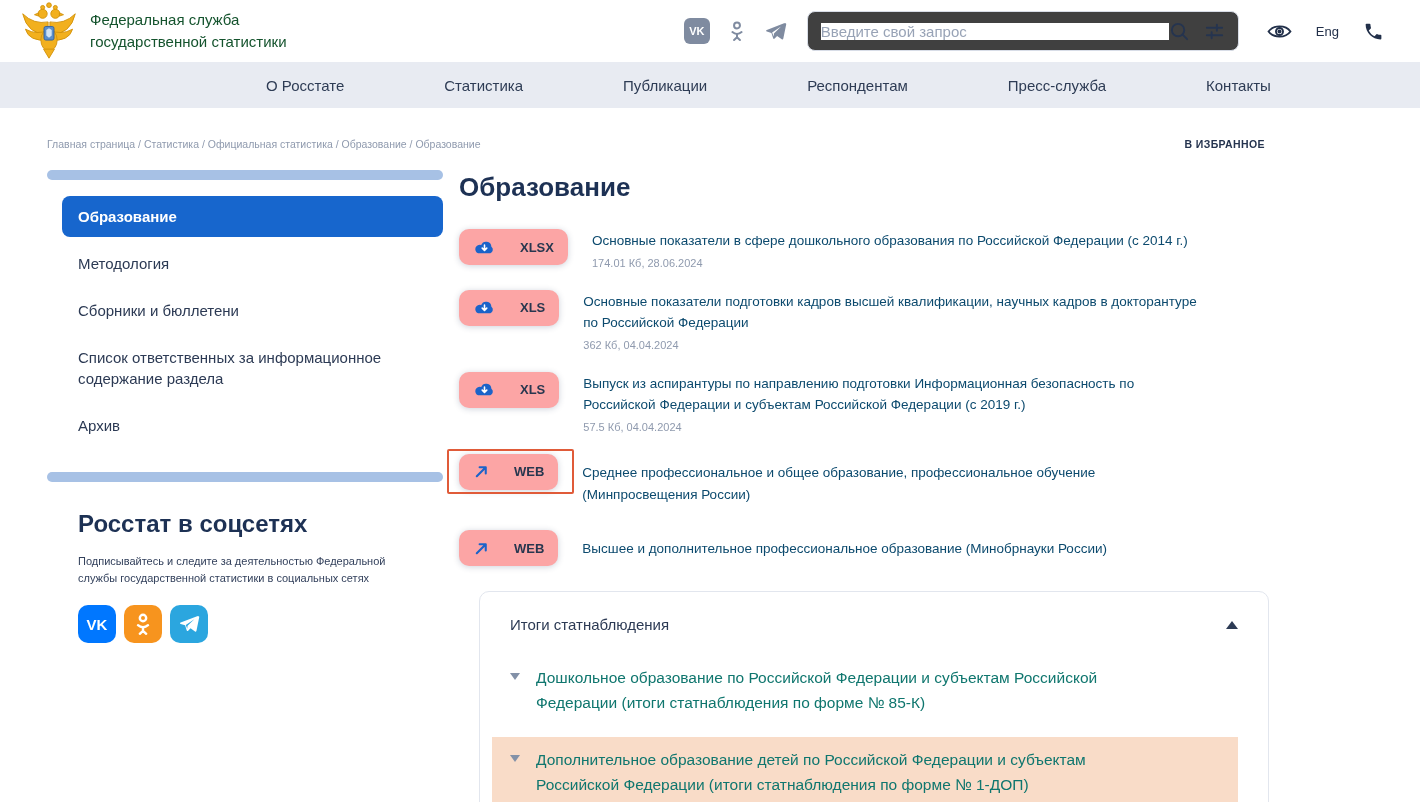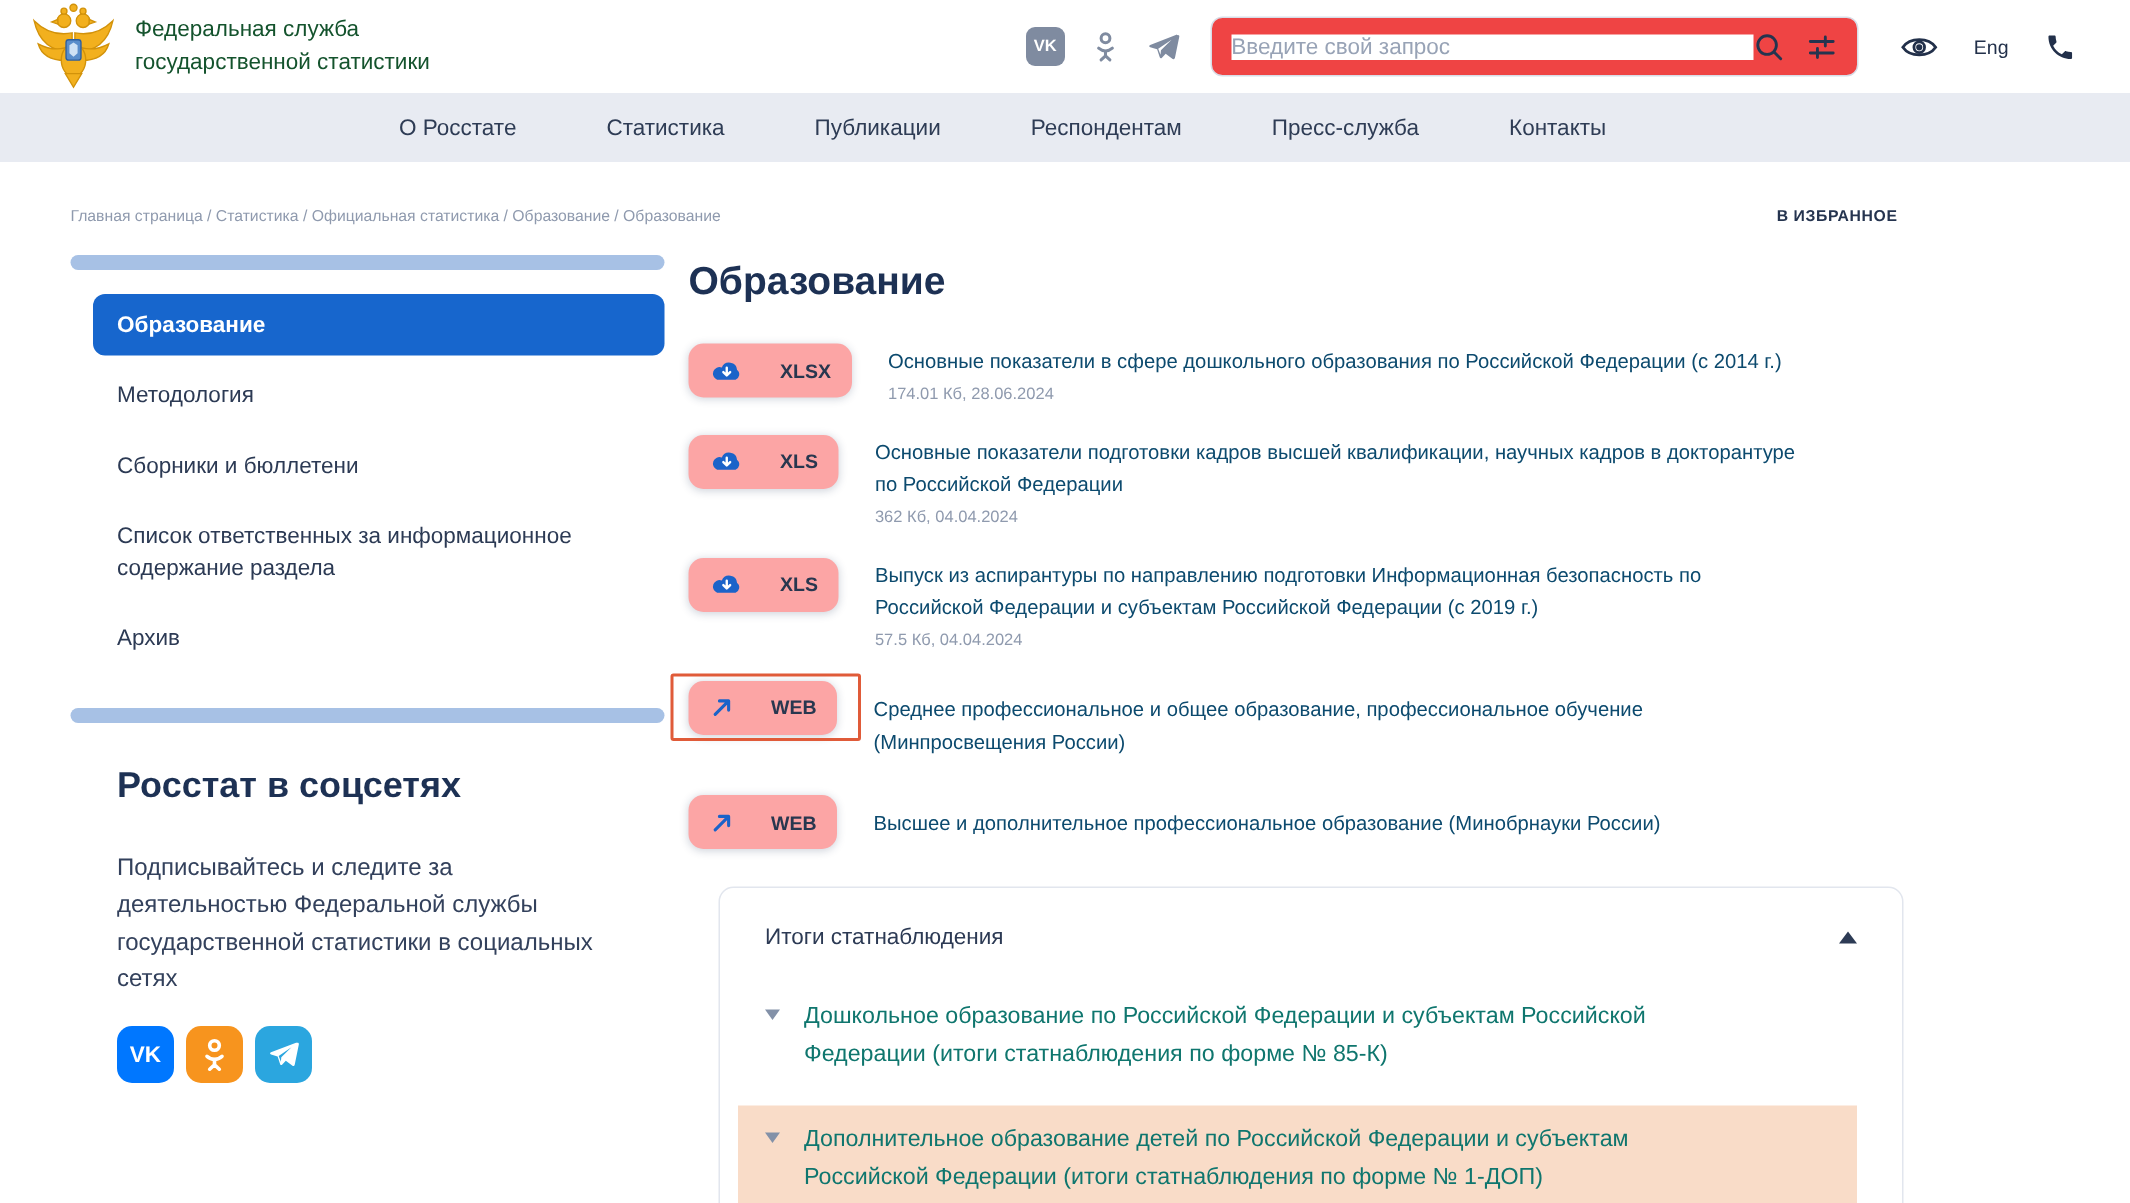--- a/index.html
+++ b/index.html
@@ -7,31 +7,31 @@
     font-family:"Liberation Sans", sans-serif; color:#2c3a55; }
 
   
   .header { height:62px; display:flex; align-items:center; padding:0 36px 0 20px; background:#fff; }
   .logo { width:58px; height:58px; flex-shrink:0; }
   .brand { margin-left:12px; font-size:15px; font-weight:500; color:#14532d; line-height:1.5; }
   .hdr-social { display:flex; align-items:center; gap:16px; margin-left:auto; color:#7f8ba0; }
   .vk-tile-sm { width:26px; height:26px; border-radius:6px; background:#7f8ba0; color:#fff;
     display:flex; align-items:center; justify-content:center; font-size:11px; font-weight:700; }
   .searchbox { width:432px; height:40px; margin-left:20px; border:1px solid #d8dde7; border-radius:8px;
-    display:flex; align-items:center; padding:0 13px; background:#ef4444; }
+    display:flex; align-items:center; padding:0 13px; background:#404040; }
   .searchbox input { flex:1; border:none; outline:none; font-size:15px; color:#2e3c55;
     font-family:"Liberation Sans", sans-serif; }
   .searchbox input::placeholder { color:#98a3b6; }
   .sb-icons { display:flex; align-items:center; gap:14px; color:#25344f; }
   .hdr-right { display:flex; align-items:center; gap:24px; margin-left:28px; color:#22304a; }
   .eng { font-size:13px; font-weight:500; cursor:pointer; }
   .icon-btn { cursor:pointer; display:flex; align-items:center; }
 
   
-  .navbar { height:46px; background:#e8ebf2; display:flex; align-items:center; gap:60px;
+  .navbar { height:46px; background:#e8ebf2; display:flex; align-items:center; gap:100px;
     padding-left:266px; font-size:15px; font-weight:500; color:#2e3c55; }
   .nav-item { cursor:pointer; white-space:nowrap; }
 
   
   .crumb-row { display:flex; justify-content:space-between; align-items:center;
     margin-top:30px; padding:0 155px 0 47px; }
   .breadcrumb { font-size:10.5px; color:#8f9aae; }
   .favorites { font-size:10.5px; font-weight:700; letter-spacing:.4px; color:#25344f; cursor:pointer; }
 
   
@@ -39,21 +39,21 @@
   .sidebar { width:396px; flex-shrink:0; }
   .side-bar-divider { height:10px; width:396px; background:#a7c1e5; border-radius:5px; }
   .menu { padding-left:15px; margin-top:16px; }
   .menu-item { font-size:15px; color:#2c3a54; padding:10px 16px; margin-bottom:6px;
     line-height:1.4; max-width:386px; cursor:pointer; border-radius:8px; }
   .menu-item.active { background:#1766cd; color:#fff; font-weight:700; }
   .menu-item.wrap2 { max-width:382px; }
   .social-block { margin-top:26px; }
   .social-inner { padding-left:31px; }
   .social-title { font-size:24px; font-weight:700; color:#1d3154; margin-top:28px; }
-  .social-text { font-size:16px; color:#33415c; line-height:1.55; margin-top:29px; width:322px; }
+  .social-text { font-size:11px; color:#33415c; line-height:1.55; margin-top:15px; width:322px; }
   .tiles { display:flex; gap:8px; margin-top:18px; }
   .tile { width:38px; height:38px; border-radius:10px; display:flex; align-items:center;
     justify-content:center; color:#fff; cursor:pointer; }
   .tile.vk { background:#0077ff; font-weight:700; font-size:15px; }
   .tile.ok { background:#f7941e; }
   .tile.tg { background:#2ba6df; }
 
   
   .main { margin-left:16px; width:812px; }
   .page-title { font-size:26px; font-weight:700; color:#1d3154; margin-top:2px; }

